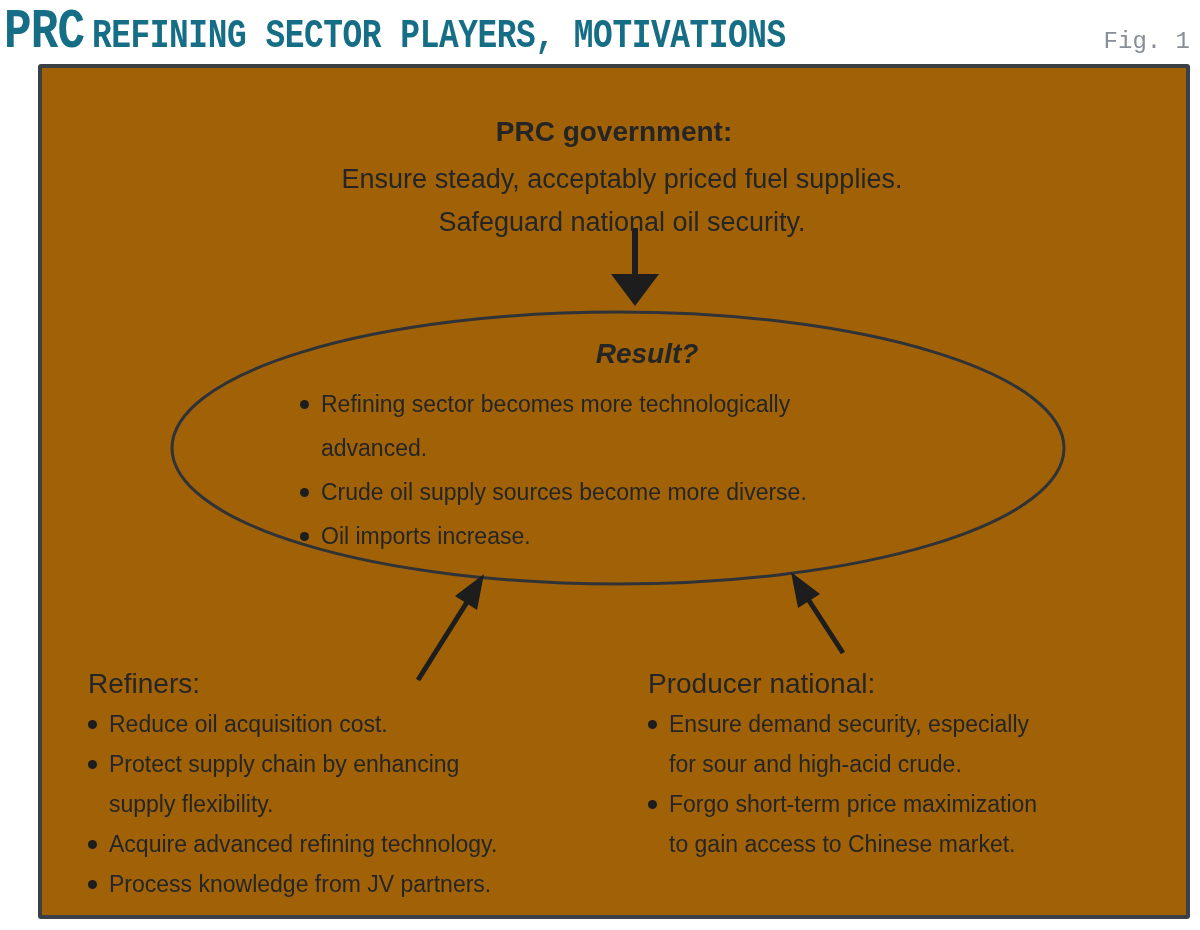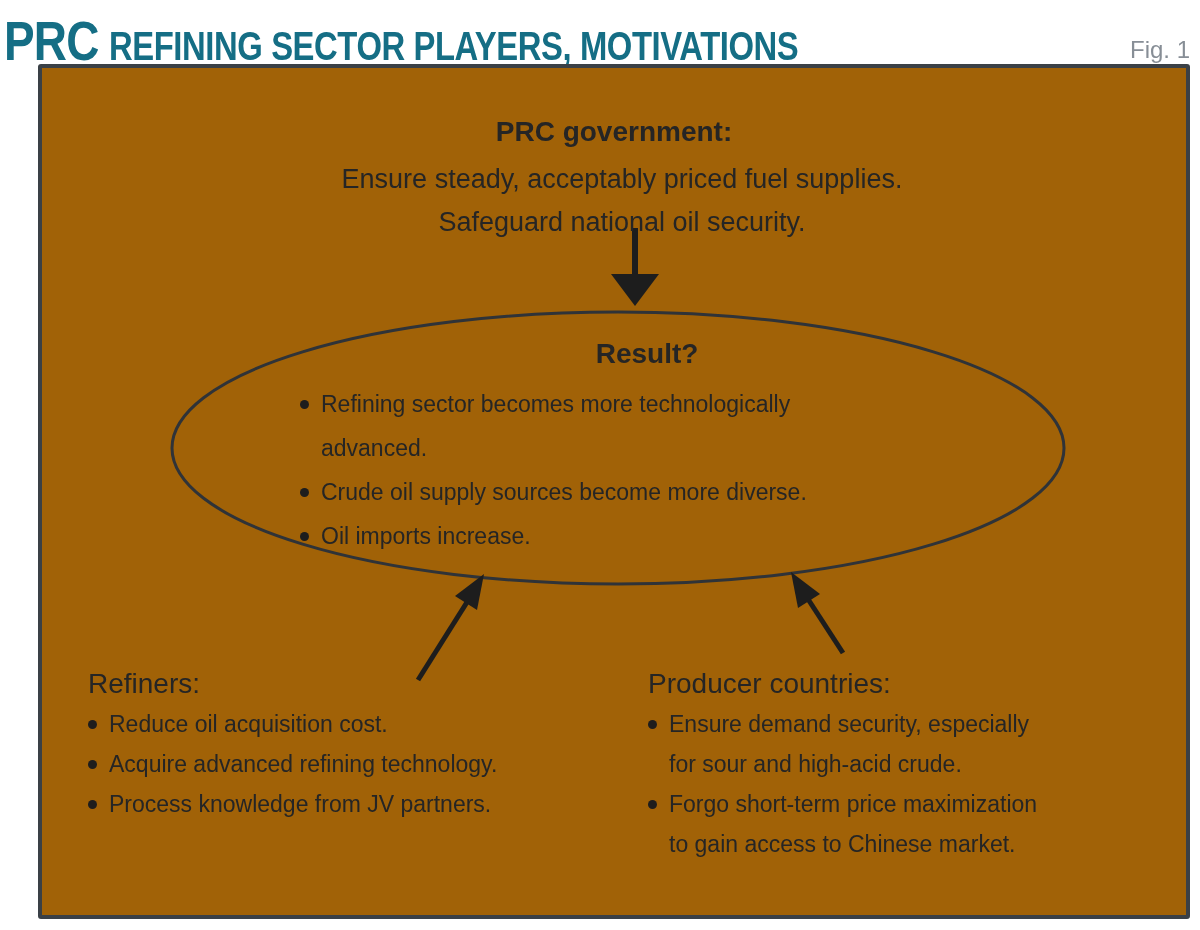--- a/index.html
+++ b/index.html
@@ -1,40 +1,40 @@
 <!DOCTYPE html>
 <html><head>
 <meta charset="utf-8">
 <style>
   * { margin:0; padding:0; box-sizing:border-box; }
   html,body { background:#ffffff; }
   body { font-family:"Liberation Sans","DejaVu Sans",sans-serif; color:#252525; }
   .page { position:relative; width:1200px; height:930px; background:#ffffff; overflow:hidden; }
 
   
-  .header { position:absolute; left:4px; top:8px; right:0; height:60px; }
+  .header { position:absolute; left:4px; top:0; right:0; height:60px;font-family:Liberation Mono, monospace; }
   .title { display:flex; align-items:baseline; white-space:nowrap; color:#156e85; }
   .title-prc { display:inline-block; font-size:56px; font-weight:bold; letter-spacing:-1px;
                transform:scaleX(0.82); transform-origin:0 100%; }
   .title-rest { display:inline-block; font-size:40px; font-weight:bold; letter-spacing:-0.5px;
                 margin-left:-10px; transform:scaleX(0.82); transform-origin:0 100%; }
   .fig-label { position:absolute; right:10px; top:28px; font-size:24px; color:#878e96; }
 
   
   .diagram-box { position:absolute; left:38px; top:64px; width:1152px; height:855px;
                  background:#a16207; border:4px solid #3a4046; border-radius:3px; }
   .shapes { position:absolute; left:0; top:0; width:1144px; height:847px; pointer-events:none; }
 
   
   .gov-block { position:absolute; left:0; top:44px; width:100%; text-align:center; }
   .gov-heading { font-size:28px; font-weight:bold; line-height:40px; margin-bottom:6px; }
   .gov-line { font-size:27px; line-height:43px;margin-left:16px; }
 
   .result-block { position:absolute; left:258px; top:268px; width:694px; }
-  .result-heading { text-align:center; font-size:28px; font-weight:bold; line-height:36px; margin-bottom:10px; }
+  .result-heading { text-align:center; font-size:28px; font-weight:bold; line-height:36px; margin-bottom:10px;font-style:italic; }
 
   .refiners-block { position:absolute; left:46px; top:596px; width:580px; }
   .producers-block { position:absolute; left:606px; top:596px; width:534px; }
   .col-heading { font-size:28px; font-weight:normal; line-height:40px; }
 
   .bullet-item { display:flex; align-items:flex-start; }
   .dot { flex:0 0 21px; }
   .dot::before { content:""; display:block; width:9px; height:9px; border-radius:50%; background:#1d1d1d; }
   .bullet-text { font-size:23px; white-space:pre-line; }
   .lh44 .bullet-text { line-height:44px; }
@@ -97,30 +97,35 @@
     </div>
 
     <div class="refiners-block lh40">
       <div class="col-heading">Refiners:</div>
       <div class="bullet-item">
         <span class="dot"></span>
         <span class="bullet-text">Reduce oil acquisition cost.</span>
       </div>
       <div class="bullet-item">
         <span class="dot"></span>
+        <span class="bullet-text">Protect supply chain by enhancing
+supply flexibility.</span>
+      </div>
+      <div class="bullet-item">
+        <span class="dot"></span>
         <span class="bullet-text">Acquire advanced refining technology.</span>
       </div>
       <div class="bullet-item">
         <span class="dot"></span>
         <span class="bullet-text">Process knowledge from JV partners.</span>
       </div>
     </div>
 
     <div class="producers-block lh40">
-      <div class="col-heading">Producer countries:</div>
+      <div class="col-heading">Producer national:</div>
       <div class="bullet-item">
         <span class="dot"></span>
         <span class="bullet-text">Ensure demand security, especially
 for sour and high-acid crude.</span>
       </div>
       <div class="bullet-item">
         <span class="dot"></span>
         <span class="bullet-text">Forgo short-term price maximization
 to gain access to Chinese market.</span>
       </div>

